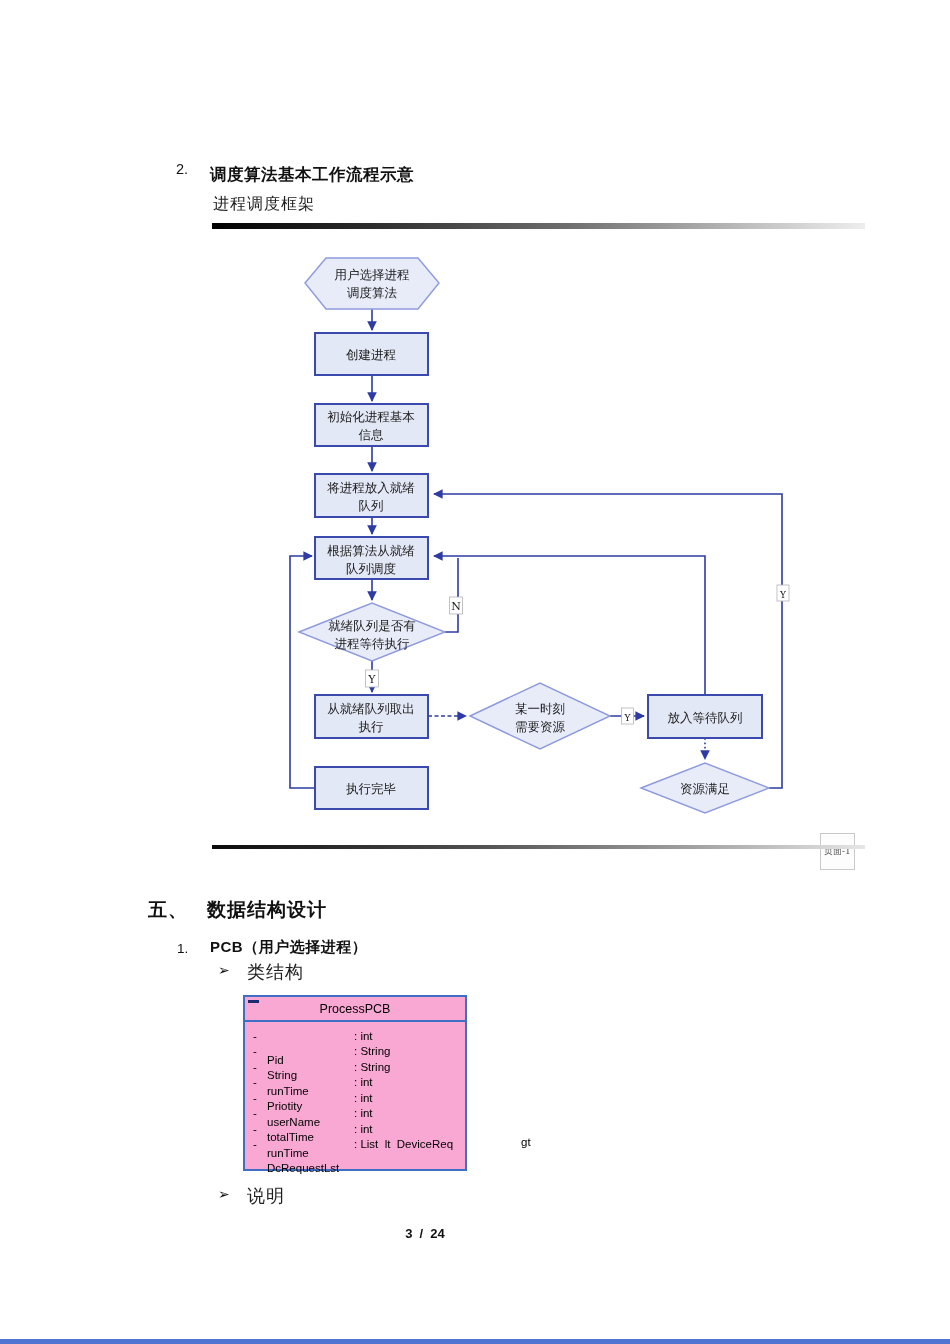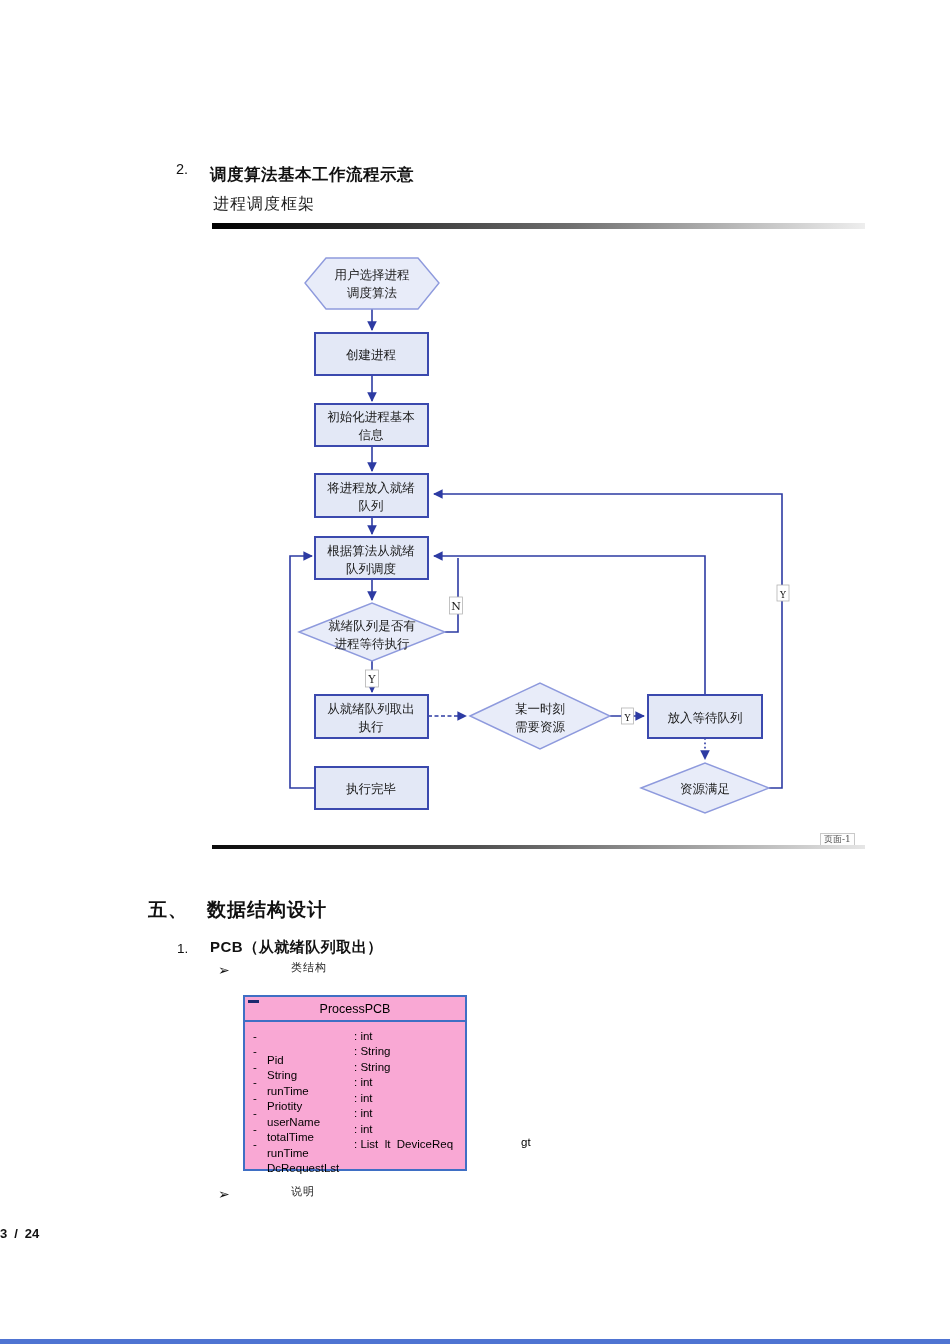--- a/index.html
+++ b/index.html
@@ -10,43 +10,43 @@
   .abs{position:absolute;}
   
   .sec2-num{left:176px;top:161px;font-size:14.5px;}
   .sec2-title{left:210px;top:164px;font-size:16.5px;font-weight:bold;letter-spacing:0.5px;}
   .frame-title{left:213px;top:194px;font-size:16px;font-family:"DejaVu Serif",serif;color:#1d1d1d;letter-spacing:1px;}
   .topbar{left:212px;top:223px;width:653px;height:6px;
     background:linear-gradient(90deg,#000 0%,#2e2e2e 25%,#6f6f6f 55%,#c6c6c6 85%,#eeeeee 100%);}
   .botbar{left:212px;top:845px;width:653px;height:4px;
     background:linear-gradient(90deg,#0b0b0b 0%,#4f4f4f 40%,#a5a5a5 75%,#e6e6e6 100%);}
   .page-tab{left:820px;top:833px;font-size:9px;line-height:11px;font-family:"DejaVu Serif",serif;
-    color:#555;background:#fdfdfd;border:1px solid #c9c9c9;padding:0 3px;}
+    color:#555;background:#fdfdfd;border:1px solid #c9c9c9;padding:12px 3px;}
   .sec5-num{left:148px;top:897px;font-size:19px;font-weight:bold;letter-spacing:1px;}
   .sec5-title{left:207px;top:897px;font-size:19px;font-weight:bold;letter-spacing:1px;}
   .item1-num{left:177px;top:941px;font-size:13.5px;}
   .item1-title{left:210px;top:938px;font-size:15px;font-weight:bold;letter-spacing:0.5px;}
   .bullet-marker{font-size:14px;color:#111;}
-  .bullet-label{font-size:11px;font-family:"DejaVu Serif",serif;color:#1d1d1d;letter-spacing:1px;margin-left:44px;}
+  .bullet-label{font-size:18px;font-family:"DejaVu Serif",serif;color:#1d1d1d;letter-spacing:1px;}
   .bm1{left:218px;top:962px;} .bl1{left:247px;top:960px;}
   .bm2{left:218px;top:1186px;} .bl2{left:247px;top:1184px;}
   
   .class-box{left:243px;top:995px;width:224px;height:176px;background:#f9a8d4;
     border:2px solid #3f6fc4;box-sizing:border-box;}
   .class-title-row{height:23px;border-bottom:2px solid #3f6fc4;text-align:center;
     font-size:12.5px;line-height:24px;position:relative;color:#000;}
   .class-dash{position:absolute;left:3px;top:3px;width:11px;height:3px;background:#1c2a6e;}
   .class-fields{padding:6px 0 0 5px;}
   .frow{display:flex;height:15.5px;font-size:11.5px;align-items:center;color:#000;}
   .fdash{width:14px;padding-left:3px;}
   .fname{width:87px;white-space:pre;margin-top:48px;}
   .ftype{white-space:pre;}
   .gt-overflow{left:477px;top:1136px;font-size:11.5px;color:#000;margin-left:44px;}
   
-  .footer{left:0;top:1226px;width:850px;font-weight:bold;font-size:13px;color:#111;}
+  .footer{left:0;top:1226px;width:850px;text-align:center;font-weight:bold;font-size:13px;color:#111;}
   .footer .sep{margin:0 7px;}
   .bottom-edge{left:0;top:1339px;width:950px;height:5px;background:#4f74d2;}
   
   .flow-svg{left:212px;top:230px;}
   .pbox{fill:#e3e8f6;stroke:#3b49ae;stroke-width:2;}
   .dshape{fill:#e8ecf9;stroke:#8e9add;stroke-width:1.4;}
   .edge{stroke:#2d3ba3;stroke-width:1.6;fill:none;}
   .edge-dashed{stroke-dasharray:4 2.5;}
   .edge-dotted{stroke-dasharray:1.8 2.6;}
   .ntext{font-family:"DejaVu Serif",serif;font-size:12.5px;fill:#1a1a1a;text-anchor:middle;}
@@ -137,21 +137,21 @@
   <text class="ltext ltext-sm" x="571" y="368">Y</text>
 </svg>
 
 <div class="abs page-tab">页面-1</div>
 <div class="abs botbar"></div>
 
 <div class="abs sec5-num">五、</div>
 <div class="abs sec5-title">数据结构设计</div>
 
 <div class="abs item1-num">1.</div>
-<div class="abs item1-title">PCB（从就绪队列取出）</div>
+<div class="abs item1-title">PCB（用户选择进程）</div>
 
 <div class="abs bullet-marker bm1">➢</div>
 <div class="abs bullet-label bl1">类结构</div>
 
 <div class="abs class-box">
   <div class="class-title-row">
     <div class="class-dash"></div>
     <span>ProcessPCB</span>
   </div>
   <div class="class-fields">

